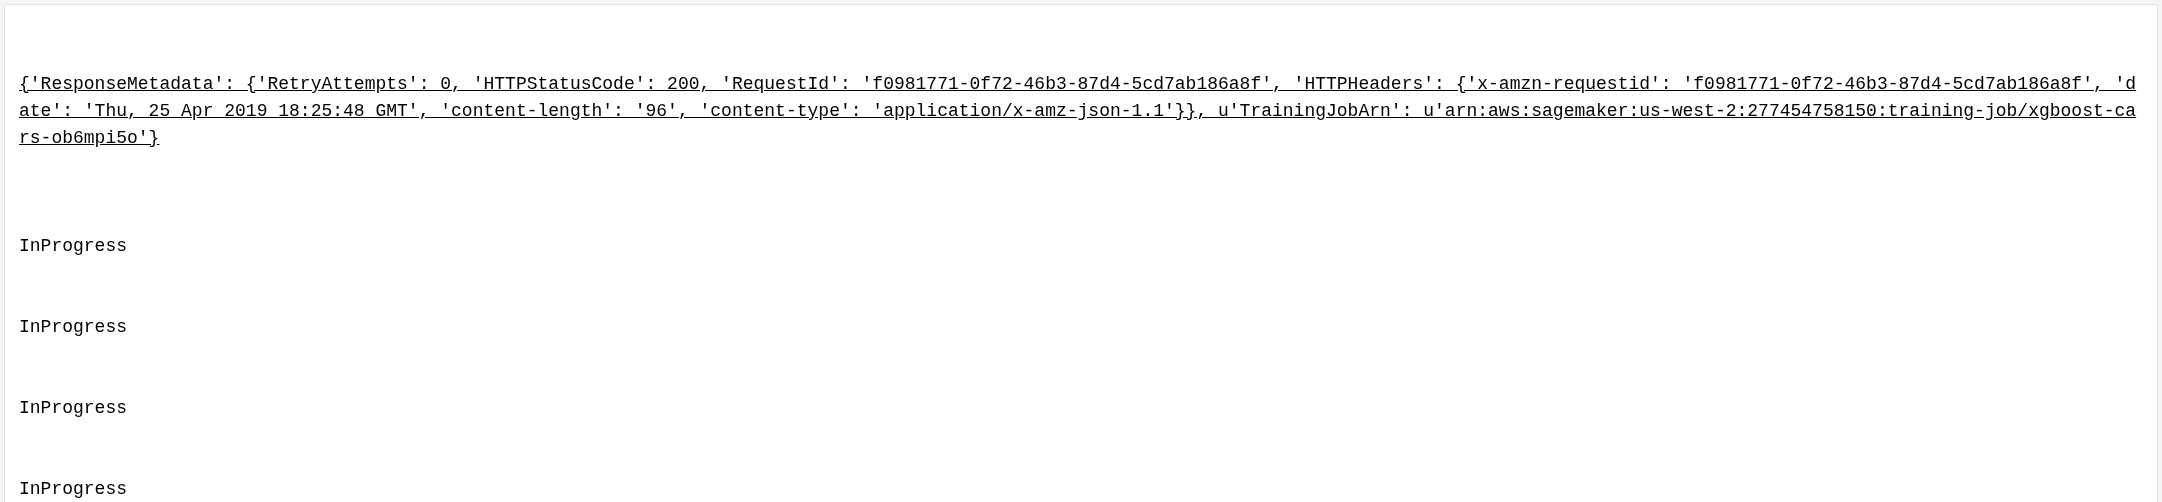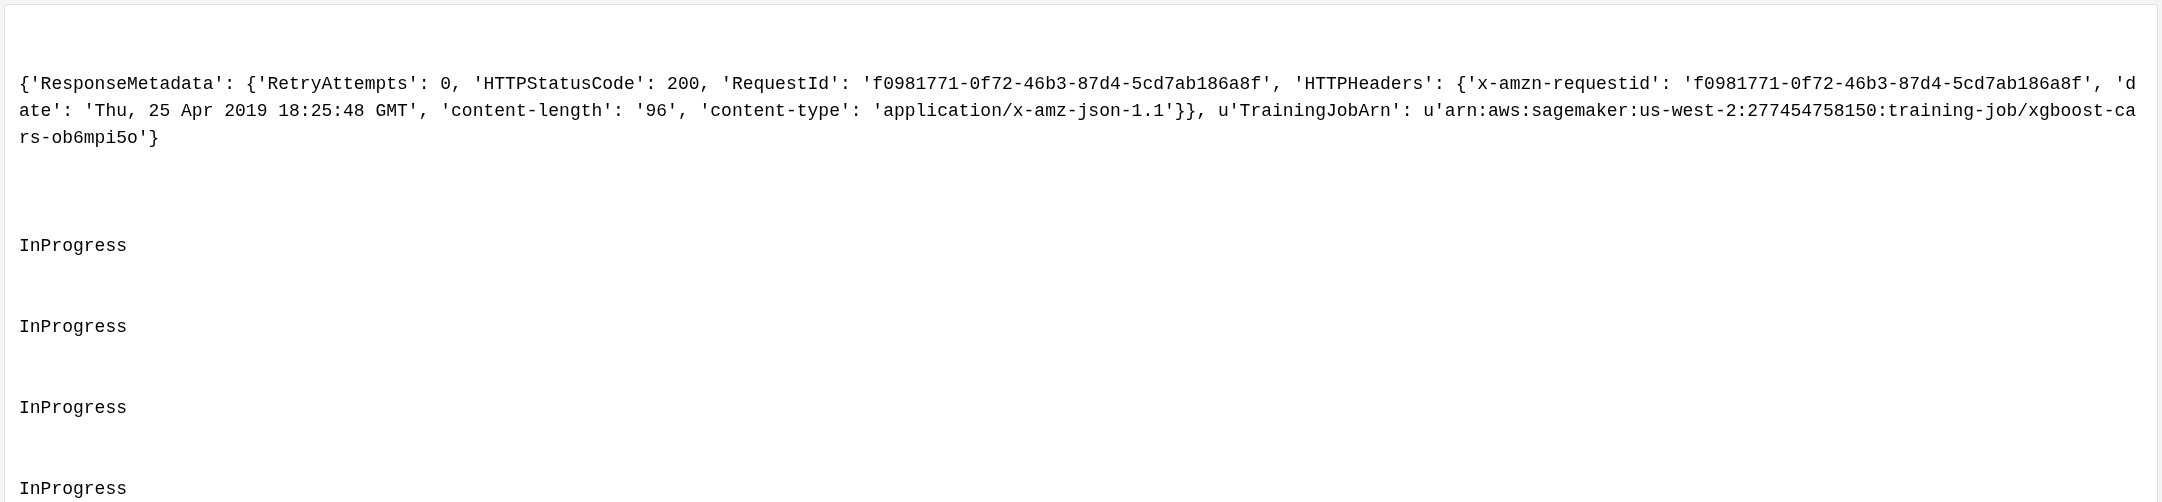--- a/index.html
+++ b/index.html
@@ -20,20 +20,21 @@
       border: 1px solid #e0e0e0;
       border-radius: 3px;
       padding: 12px 14px;
       white-space: pre-wrap;
       word-break: break-all;
       overflow-wrap: break-word;
     }
     .response-block {
       display: block;
       margin-bottom: 1.5em;
+      text-decoration: underline;
     }
     .status-line {
       display: block;
     }
   </style>
 </head>
 <body>
 
 <div class="output-cell">
   <span class="response-block">{'ResponseMetadata': {'RetryAttempts': 0, 'HTTPStatusCode': 200, 'RequestId': 'f0981771-0f72-46b3-87d4-5cd7ab186a8f', 'HTTPHeaders': {'x-amzn-requestid': 'f0981771-0f72-46b3-87d4-5cd7ab186a8f', 'date': 'Thu, 25 Apr 2019 18:25:48 GMT', 'content-length': '96', 'content-type': 'application/x-amz-json-1.1'}}, u'TrainingJobArn': u'arn:aws:sagemaker:us-west-2:277454758150:training-job/xgboost-cars-ob6mpi5o'}</span>

